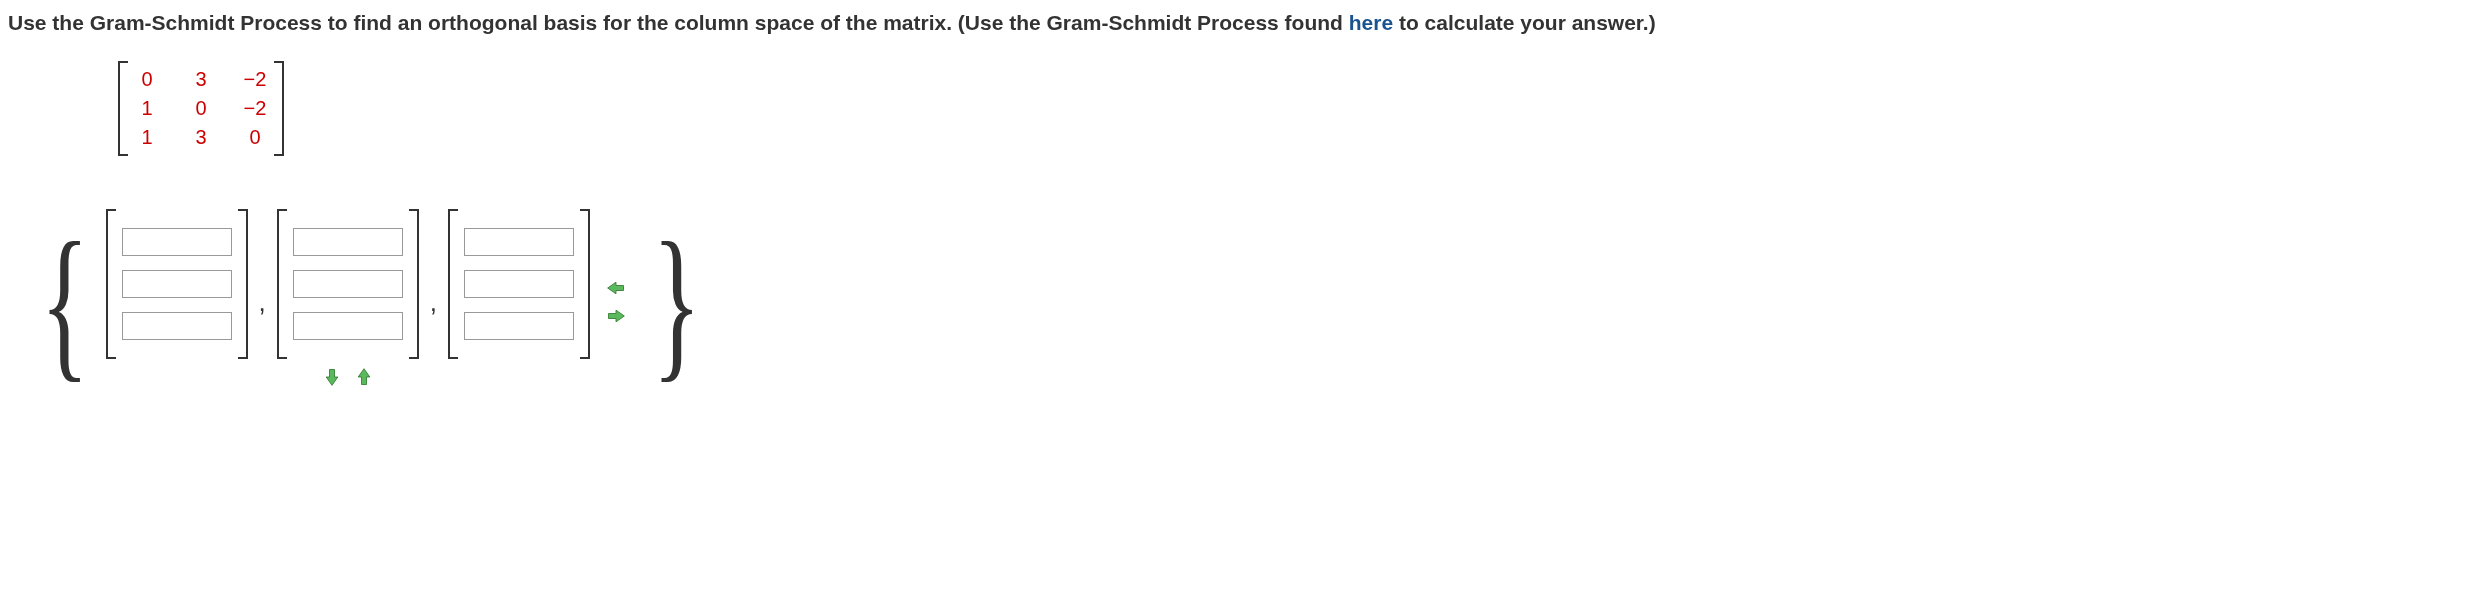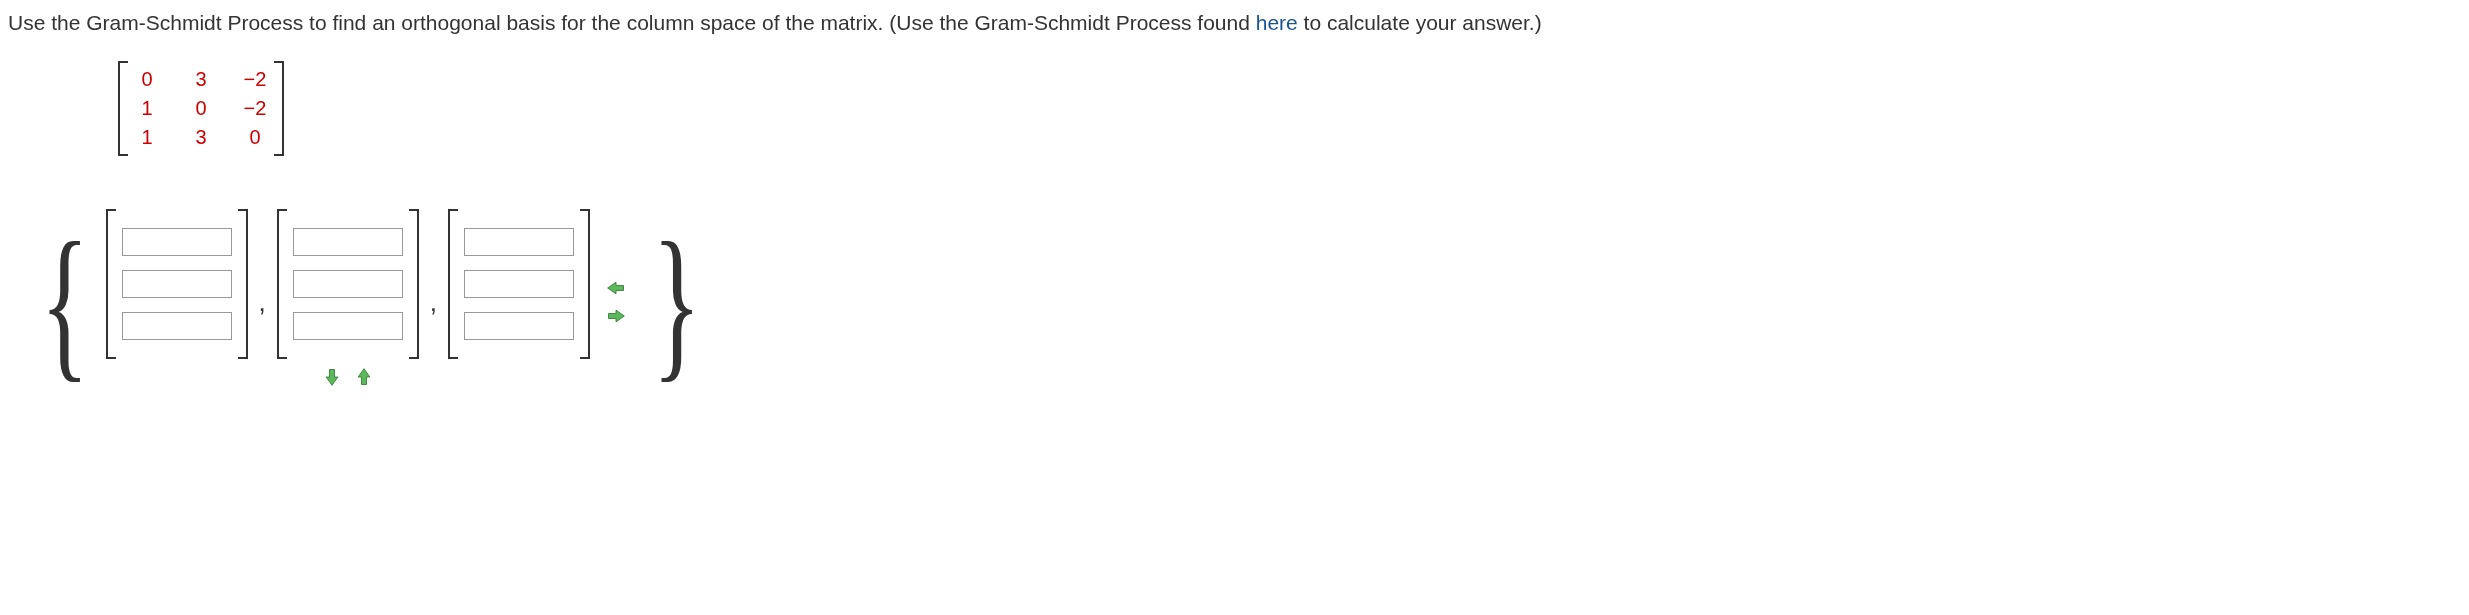--- a/index.html
+++ b/index.html
@@ -10,20 +10,21 @@
     body {
       font-family: Verdana, Geneva, sans-serif;
       font-size: 21px;
       color: #333333;
       background: #ffffff;
       padding: 8px;
     }
     .question-text {
       margin-bottom: 24px;
       line-height: 1.4;
+      font-weight: bold;
     }
     .link {
       color: #1a5490;
       text-decoration: none;
       cursor: pointer;
     }
     .matrix-container {
       display: inline-block;
       margin-left: 110px;
       margin-bottom: 48px;

